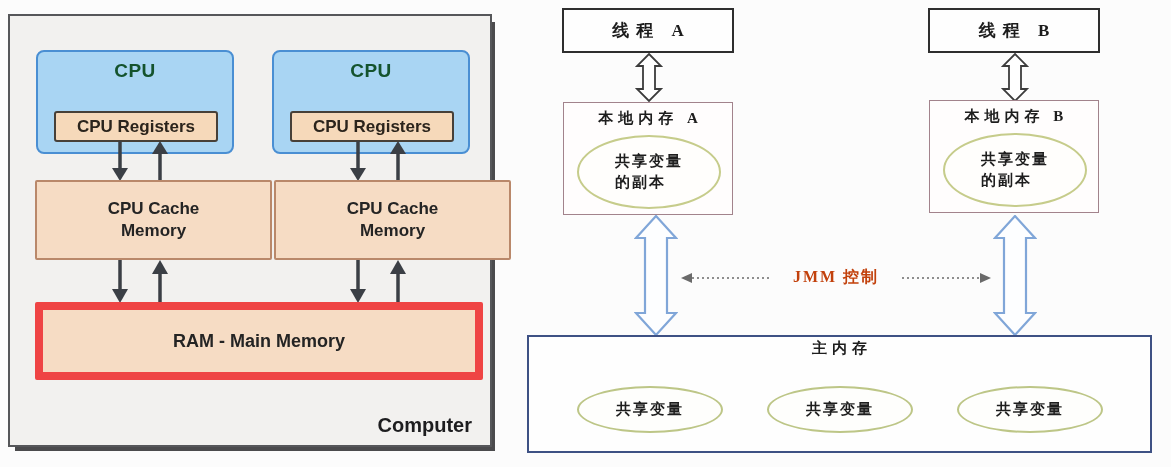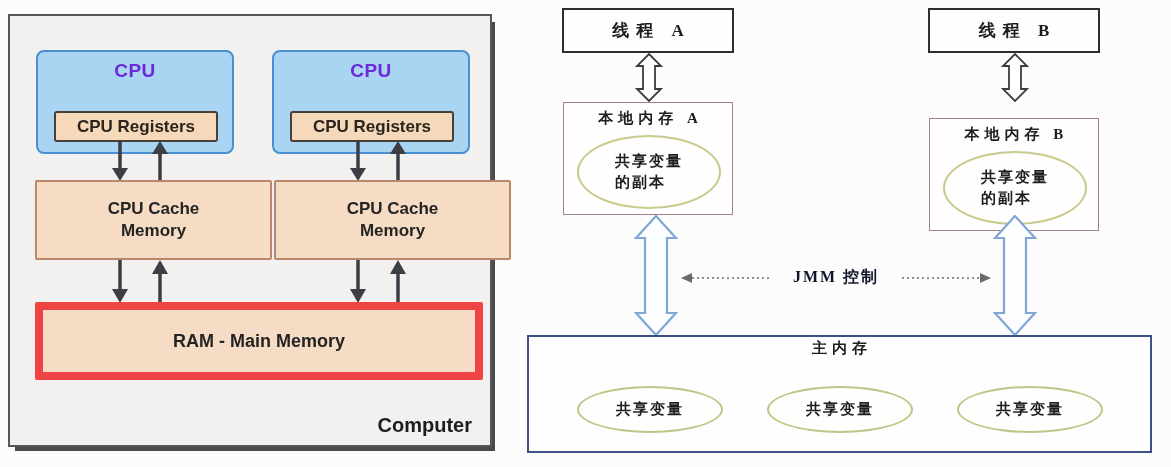--- a/index.html
+++ b/index.html
@@ -26,21 +26,21 @@
   .cpu-box {
     width: 198px; height: 104px;
     background: #a9d5f3;
     border: 2px solid #4a8fd3;
     border-radius: 8px;
   }
   .cpu-title {
     padding-top: 8px;
     text-align: center;
     font-size: 19px; font-weight: bold;
-    color: #6d28d9;
+    color: #14532d;
     letter-spacing: 0.5px;
   }
   .register-box {
     left: 16px; top: 59px;
     width: 164px; height: 31px;
     background: #f6d9ba;
     border: 2px solid #474038;
     border-radius: 3px;
     display: flex; align-items: center; justify-content: center;
     font-size: 17px; font-weight: bold; color: #2b241c; text-align: center;
@@ -105,21 +105,21 @@
     white-space: pre-line;
     text-align: left;
     font-size: 15px; font-weight: bold; color: #1e1e1e;
     letter-spacing: 2px; line-height: 1.4;
   }
   .jmm-label {
     left: 771px; top: 264px;
     width: 130px; height: 26px;
     background: #fcfcfc;
     display: flex; align-items: center; justify-content: center;
-    font-size: 16px; font-weight: bold; color: #0f172a;
+    font-size: 16px; font-weight: bold; color: #c2410c;
     letter-spacing: 2px;
     z-index: 3;
   }
   .mainmem-box {
     left: 527px; top: 335px;
     width: 625px; height: 118px;
     background: #fefefe;
     border: 2px solid #3e5184;
   }
   .mainmem-title {
@@ -230,21 +230,21 @@
   </svg>
 
   <div class="abs localmem-box" style="left:563px; top:102px;">
     <div class="localmem-title serif">本地内存 A</div>
     <div class="abs copy-ellipse">
       <div class="copy-ellipse-text serif">共享变量
 的副本</div>
     </div>
   </div>
 
-  <div class="abs localmem-box" style="left:929px; top:118px;">
+  <div class="abs localmem-box" style="left:929px; top:100px;">
     <div class="localmem-title serif">本地内存 B</div>
     <div class="abs copy-ellipse">
       <div class="copy-ellipse-text serif">共享变量
 的副本</div>
     </div>
   </div>
 
   <svg class="abs" style="left:634px; top:215px;" width="44" height="121" viewBox="0 0 44 121">
     <polygon points="22,1 42,23 33,23 33,98 42,98 22,120 2,98 11,98 11,23 2,23" fill="#fdfeff" stroke="#80a6d8" stroke-width="2.2" stroke-linejoin="miter"></polygon>
   </svg>

